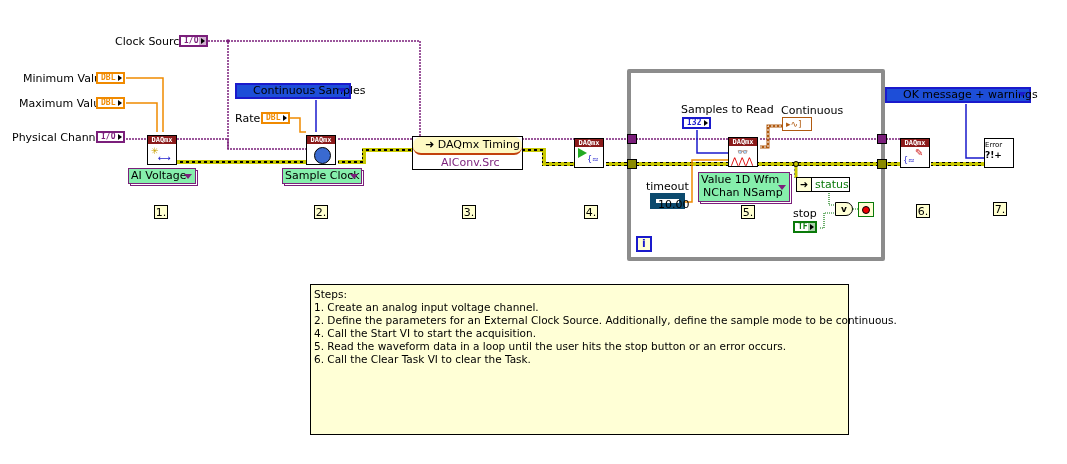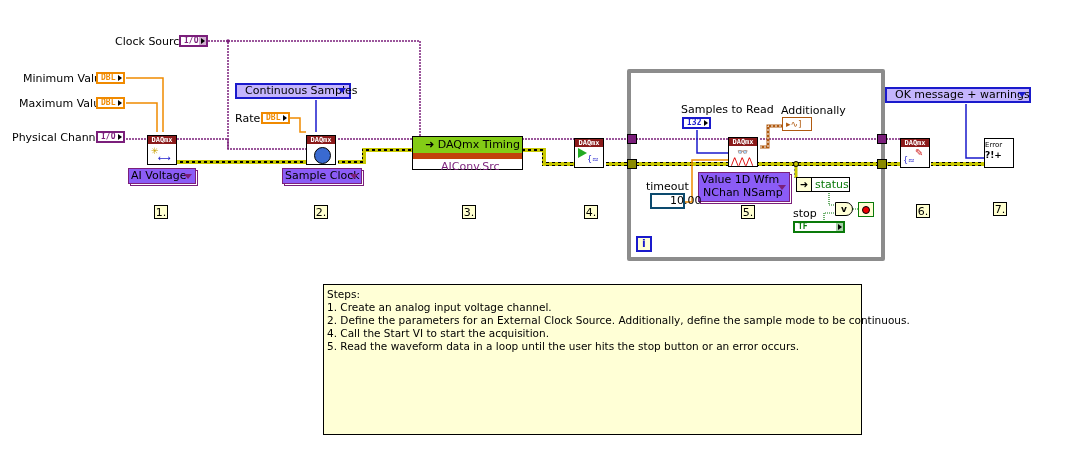--- a/index.html
+++ b/index.html
@@ -7,43 +7,43 @@
          font-family:"DejaVu Sans", sans-serif; font-size:11px; color:#000; }
   .abs { position:absolute; }
   svg.wires { position:absolute; left:0; top:0; width:1067px; height:464px; }
   .label { position:absolute; font-size:11px; white-space:nowrap; }
   .term { position:absolute; height:12px; border:2px solid; box-sizing:border-box;
           font-family:"DejaVu Sans Mono", monospace; font-size:8px; font-weight:bold;
           line-height:8px; text-align:left; padding-left:3px; }
   .term.io { border-color:#7b1f7b; color:#7b1f7b; background:#fff; width:29px; }
   .term.dbl { border-color:#f08a00; color:#f08a00; background:#fff; width:29px; }
   .term.i32 { border-color:#1a1acc; color:#1a1acc; background:#fff; width:29px; }
-  .term.tf  { border-color:#0a7a0a; color:#0a7a0a; background:#fff; width:52px; }
+  .term.tf  { border-color:#0a7a0a; color:#0a7a0a; background:#fff; width:24px; }
   .term .arr { position:absolute; right:1px; top:1px; width:0; height:0;
                border-top:3px solid transparent; border-bottom:3px solid transparent;
                border-left:4px solid #000; }
   .term .shade { position:absolute; right:0; top:0; bottom:0; width:7px; opacity:.35; }
   .vi { position:absolute; width:30px; height:30px; border:1px solid #000; background:#fff; box-sizing:border-box; }
   .vi .hdr { height:8px; background:#8b1a1a; color:#fff; font-size:7px; line-height:8px;
              font-family:"DejaVu Sans Mono", monospace; text-align:center; font-weight:bold; }
-  .ring { position:absolute; height:16px; border:1px solid #7b1f7b; background:#8b5cf6; box-sizing:border-box;
+  .ring { position:absolute; height:16px; border:1px solid #7b1f7b; background:#86efac; box-sizing:border-box;
           font-size:11px; line-height:14px; padding-left:2px; white-space:nowrap;
           box-shadow:2px 2px 0 -1px #fff, 2px 2px 0 0 #7b1f7b; }
   .ring .dd { position:absolute; right:3px; top:5px; width:0; height:0;
               border-left:4px solid transparent; border-right:4px solid transparent; border-top:5px solid #7b1f7b; }
-  .enum-blue { position:absolute; height:16px; border:2px solid #1a1acc; background:#c4b5fd; box-sizing:border-box;
-               font-size:11px; line-height:12px; padding-left:8px; white-space:nowrap; }
+  .enum-blue { position:absolute; height:16px; border:2px solid #1a1acc; background:#1d4ed8; box-sizing:border-box;
+               font-size:11px; line-height:12px; padding-left:16px; white-space:nowrap; }
   .enum-blue .dd { position:absolute; right:3px; top:3px; width:0; height:0;
                    border-left:4px solid transparent; border-right:4px solid transparent; border-top:5px solid #1a1acc; }
   .stepno { position:absolute; width:14px; height:14px; border:1px solid #000; background:#ffffd0;
             font-size:11px; line-height:13px; text-align:center; box-sizing:border-box; }
   .loop { position:absolute; border:4px solid #8c8c8c; box-sizing:border-box; border-radius:2px; }
   .tunnel { position:absolute; width:10px; height:10px; border:1px solid #000; box-sizing:border-box; }
   .note { position:absolute; background:#ffffd6; border:1px solid #000; box-sizing:border-box;
-          padding:3px 3px; font-size:10.5px; line-height:13px;margin-left:13px; }
+          padding:3px 3px; font-size:10.5px; line-height:13px; }
   .note div { white-space:nowrap; }
   .prop { position:absolute; border:1px solid #000; background:#fff; box-sizing:border-box; }
 </style>
 </head>
 <body>
 
 <svg class="wires">
   <defs>
     <pattern id="errpat" width="6" height="4" patternUnits="userSpaceOnUse">
       <rect width="6" height="4" fill="#c8c800"></rect>
@@ -142,21 +142,21 @@
 <div class="vi" style="left:306px;top:135px;">
   <div class="hdr">DAQmx</div>
   <div class="abs" style="left:7px;top:11px;width:15px;height:15px;border-radius:50%;background:#3a6ad0;border:1px solid #000;"></div>
 </div>
 <div class="ring" style="left:282px;top:168px;width:80px;">
   <span>Sample Clock</span><span class="dd"></span>
 </div>
 <div class="stepno" style="left:314px;top:205px;">2.</div>
 
 <div class="prop" style="left:412px;top:136px;width:111px;height:34px;">
-  <div style="height:16px;background:#84cc16;border-bottom:6px solid #c2410c;font-size:11px;line-height:16px;padding-left:12px;">
+  <div style="height:16px;background:#fef9c3;border-bottom:2px solid #c2410c;font-size:11px;line-height:16px;padding-left:12px;border-radius:8px;">
     <span>➜ </span><span>DAQmx Timing</span>
   </div>
   <div style="font-size:11px;line-height:16px;color:#7b1f7b;padding-left:28px;">AIConv.Src</div>
 </div>
 <div class="stepno" style="left:462px;top:205px;">3.</div>
 
 <div class="vi" style="left:574px;top:138px;">
   <div class="hdr">DAQmx</div>
   <div class="abs" style="left:3px;top:9px;width:0;height:0;border-top:5px solid transparent;border-bottom:5px solid transparent;border-left:9px solid #22aa22;"></div>
   <div class="abs" style="left:12px;top:16px;font-size:8px;color:#1a1acc;">{≈</div>
@@ -167,39 +167,39 @@
 <div class="tunnel" style="left:627px;top:134px;background:#7b1f7b;"></div>
 <div class="tunnel" style="left:627px;top:159px;background:#8a8a00;"></div>
 <div class="tunnel" style="left:877px;top:134px;background:#7b1f7b;"></div>
 <div class="tunnel" style="left:877px;top:159px;background:#8a8a00;"></div>
 <div class="abs" style="left:636px;top:236px;width:16px;height:16px;border:2px solid #1a1acc;background:#ffffd6;box-sizing:border-box;font-size:11px;line-height:12px;text-align:center;font-weight:bold;color:#1a1acc;">i</div>
 
 <span class="label" style="left:681px;top:103px;">Samples to Read</span>
 <div class="term i32" style="left:682px;top:117px;">
   <span>I32</span><span class="arr"></span>
 </div>
-<span class="label" style="left:781px;top:104px;">Additionally</span>
+<span class="label" style="left:781px;top:104px;">Continuous</span>
 <div class="abs" style="left:782px;top:117px;width:30px;height:14px;border:1px solid #b05a10;background:#fff;box-sizing:border-box;font-size:9px;line-height:12px;color:#b05a10;padding-left:3px;">
   <span>▸∿]</span>
 </div>
 
 <div class="vi" style="left:728px;top:137px;">
   <div class="hdr">DAQmx</div>
   <div class="abs" style="left:8px;top:9px;font-size:9px;color:#1a8aaa;">👓</div>
   <div class="abs" style="left:2px;top:18px;font-size:9px;color:#d00;">⋀⋀⋀</div>
 </div>
 <div class="ring" style="left:698px;top:172px;width:92px;height:30px;line-height:13px;">
   <div>Value 1D Wfm</div>
   <div style="padding-left:2px;">NChan NSamp</div>
   <span class="dd" style="top:12px;"></span>
 </div>
 <div class="stepno" style="left:741px;top:205px;">5.</div>
 
 <span class="label" style="left:646px;top:180px;">timeout</span>
-<div class="abs" style="left:650px;top:193px;width:35px;height:16px;border:2px solid #0c4a6e;background:#fff;box-sizing:border-box;font-size:11px;line-height:12px;padding-left:18px;">10.00</div>
+<div class="abs" style="left:650px;top:193px;width:35px;height:16px;border:6px solid #0c4a6e;background:#fff;box-sizing:border-box;font-size:11px;line-height:12px;padding-left:2px;">10.00</div>
 
 <div class="abs" style="left:796px;top:177px;width:54px;height:15px;border:1px solid #000;background:#fff;box-sizing:border-box;">
   <div style="position:absolute;left:0;top:0;width:14px;height:13px;background:#ffffd6;border-right:1px solid #000;font-size:10px;line-height:13px;text-align:center;">➜</div>
   <span style="position:absolute;left:18px;top:0;font-size:11px;line-height:13px;color:#0a7a0a;">status</span>
 </div>
 <div class="abs" style="left:835px;top:202px;width:18px;height:14px;background:#ffffd6;border:1px solid #000;border-radius:0 8px 8px 0;box-sizing:border-box;font-size:9px;line-height:12px;text-align:center;font-weight:bold;">v</div>
 <div class="abs" style="left:858px;top:202px;width:16px;height:15px;border:1px solid #0a7a0a;background:#ffffd6;box-sizing:border-box;">
   <div style="position:absolute;left:3px;top:3px;width:8px;height:8px;border-radius:50%;background:#e00;border:1px solid #000;box-sizing:border-box;"></div>
 </div>
 <span class="label" style="left:793px;top:207px;">stop</span>
@@ -222,13 +222,14 @@
   <div style="font-size:9px;line-height:10px;font-weight:bold;">?!+</div>
 </div>
 <div class="stepno" style="left:993px;top:202px;">7.</div>
 
 <div class="note" style="left:310px;top:284px;width:539px;height:151px;">
   <div>Steps:</div>
   <div>1.  Create an analog input voltage channel.</div>
   <div>2.  Define the parameters for an External Clock Source. Additionally, define the sample mode to be continuous.</div>
   <div>4.  Call the Start VI to start the acquisition.</div>
   <div>5.  Read the waveform data in a loop until the user hits the stop button or an error occurs.</div>
+  <div>6.  Call the Clear Task VI to clear the Task.</div>
 </div>
 
 </body></html>

